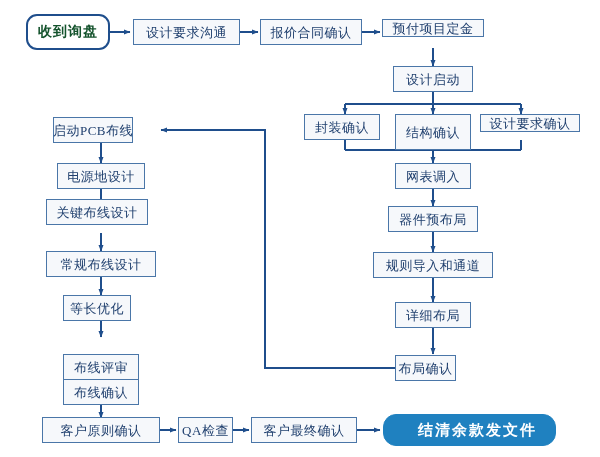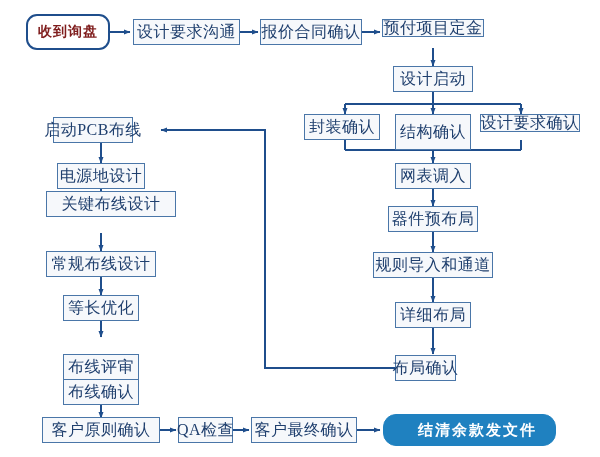--- a/index.html
+++ b/index.html
@@ -27,32 +27,32 @@
   }
   .node {
     position: absolute;
     box-sizing: border-box;
     display: flex;
     align-items: center;
     justify-content: center;
     background: #f6f8fb;
     border: 1px solid #4a76a8;
     color: #1f3f6e;
-    font-size: 16px;
+    font-size: 13px;
     line-height: 1;
     letter-spacing: 0.5px;
     white-space: nowrap;
     z-index: 2;
   }
   .node.start {
     background: #ffffff;
     border: 2px solid #1f4e8c;
     border-radius: 11px;
     font-weight: bold;
-    color: #7f1d1d;
+    color: #14532d;
     font-size: 14px;
     letter-spacing: 1px;
   }
   .node.terminal {
     background: #1f81c0;
     border: 1px solid #1f81c0;
     border-radius: 13px;
     color: #ffffff;
     font-weight: bold;
     font-size: 15px;
@@ -163,29 +163,29 @@
   </div>
 
   <div class="node" style="left:53px; top:117px; width:80px; height:26px;">
     <span class="label">启动PCB布线</span>
   </div>
 
   <div class="node" style="left:57px; top:163px; width:88px; height:26px;">
     <span class="label">电源地设计</span>
   </div>
 
-  <div class="node" style="left:46px; top:191px; width:130px; height:26px;text-align:center;">
+  <div class="node" style="left:46px; top:199px; width:102px; height:26px;text-align:center;">
     <span class="label">关键布线设计</span>
   </div>
 
   <div class="node" style="left:46px; top:251px; width:110px; height:26px;">
     <span class="label">常规布线设计</span>
   </div>
 
-  <div class="node" style="left:63px; top:295px; width:76px; height:26px;">
+  <div class="node" style="left:63px; top:295px; width:68px; height:26px;">
     <span class="label">等长优化</span>
   </div>
 
   <div class="node" style="left:63px; top:354px; width:76px; height:26px;">
     <span class="label">布线评审</span>
   </div>
 
   <div class="node" style="left:63px; top:379px; width:76px; height:26px;">
     <span class="label">布线确认</span>
   </div>

